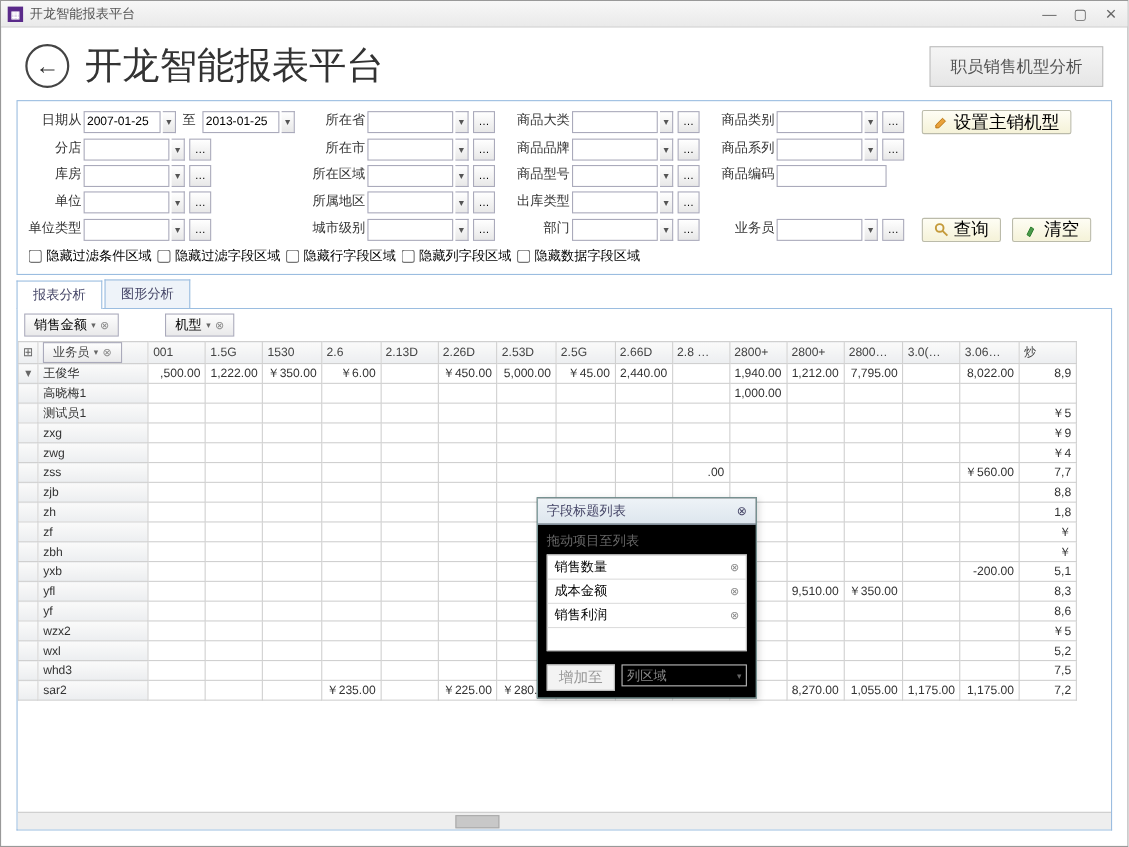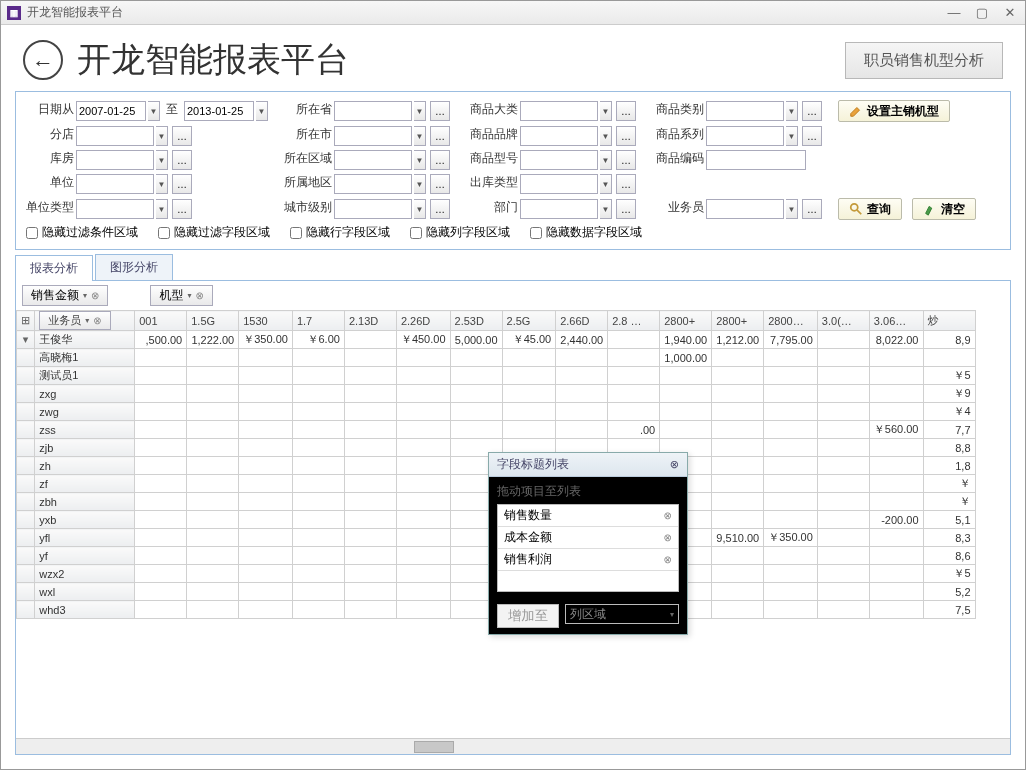--- a/index.html
+++ b/index.html
@@ -21,24 +21,24 @@
 .content { flex: 1; padding: 0 14px 14px; display: flex; flex-direction: column; overflow: hidden; }
 .panel { border: 1px solid #9bbde0; background: #fff; padding: 8px 10px; margin-bottom: 4px; }
 
 .filter-grid { display: grid; grid-template-columns: repeat(4, auto) 1fr; gap: 4px 16px; align-items: center; font-size: 12px; }
 .fld { display: flex; align-items: flex-start; gap: 2px; }
 .lbl { display: inline-block; text-align: right; color: #333; white-space: nowrap; }
 .inp { height: 20px; border: 1px solid #aab; background: #fff; font-size: 11px; padding: 0 2px; }
 .dd { width: 12px; height: 20px; border: 1px solid #aab; border-left: none; background: linear-gradient(#fff,#e8e8e8); display: inline-flex; align-items: center; justify-content: center; font-size: 8px; color: #555; cursor: pointer; }
 .dots { width: 20px; height: 20px; border: 1px solid #aab; background: linear-gradient(#fff,#e8e8e8); margin-left: 2px; display: inline-flex; align-items: center; justify-content: center; font-size: 10px; cursor: pointer; }
 
-.btn { height: 22px; border: 1px solid #bba; background: linear-gradient(#fefdf4,#f5f2d8); padding: 0 10px; font-size: 12px; display: inline-flex; align-items: center; gap: 4px; cursor: pointer; border-radius: 2px; font-weight: bold; }
+.btn { height: 22px; border: 1px solid #bba; background: linear-gradient(#fefdf4,#f5f2d8); padding: 0 10px; font-size: 16px; display: inline-flex; align-items: center; gap: 4px; cursor: pointer; border-radius: 2px; }
 .btn-ico { width: 14px; height: 14px; display: inline-block; }
 
-.checks { display: flex; gap: 20px; font-size: 12px; padding: 4px 0 0; }
+.checks { display: flex; gap: 5px; font-size: 12px; padding: 4px 0 0; }
 .chk { display: flex; align-items: center; gap: 4px; }
 .chk input { width: 12px; height: 12px; }
 
 .tabs { display: flex; border-bottom: 1px solid #9bbde0; font-size: 12px; }
 .tab { padding: 4px 14px; border: 1px solid #9bbde0; border-bottom: none; margin-right: 2px; background: #eef3f9; color: #446; cursor: pointer; }
 .tab.active { background: #fff; position: relative; top: 1px; }
 
 .report-area { flex: 1; border: 1px solid #9bbde0; border-top: none; background: #fff; display: flex; flex-direction: column; overflow: hidden; position: relative; }
 
 .pivotbar { display: flex; gap: 6px; padding: 4px 6px; font-size: 12px; align-items: center; }
@@ -293,21 +293,21 @@
 
       <div class="grid-wrap">
         <table class="grid" id="pivot-table">
             <tbody>
               <tr>
                 <th class="expand">⊞</th>
                 <th style="width:100px"><span class="pivot-chip">业务员 <span class="chip-dd">▾</span><span class="chip-x">⊗</span></span></th>
                 <th style="width:52px">001</th>
                 <th style="width:52px">1.5G</th>
                 <th style="width:52px">1530</th>
-                <th style="width:52px">1.7</th>
+                <th style="width:52px">2.6</th>
                 <th style="width:52px">2.13D</th>
                 <th style="width:52px">2.26D</th>
                 <th style="width:52px">2.53D</th>
                 <th style="width:52px">2.5G</th>
                 <th style="width:52px">2.66D</th>
                 <th style="width:52px">2.8 …</th>
                 <th style="width:52px">2800+</th>
                 <th style="width:52px">2800+</th>
                 <th style="width:52px">2800…</th>
                 <th style="width:52px">3.0(…</th>
@@ -626,20 +626,40 @@
                 <td></td>
                 <td></td>
                 <td></td>
                 <td></td>
                 <td></td>
                 <td></td>
                 <td></td>
                 <td></td>
                 <td></td>
                 <td>7,5</td>
+              </tr>
+              <tr>
+                <td class="expand"></td>
+                <td class="rowhdr">sar2</td>
+                <td></td>
+                <td></td>
+                <td></td>
+                <td>￥235.00</td>
+                <td></td>
+                <td>￥225.00</td>
+                <td>￥280.00</td>
+                <td></td>
+                <td></td>
+                <td></td>
+                <td></td>
+                <td>8,270.00</td>
+                <td>1,055.00</td>
+                <td>1,175.00</td>
+                <td>1,175.00</td>
+                <td>7,2</td>
               </tr>
             </tbody>
           </table>
       </div>
       <div class="hscroll">
           <div class="thumb"></div>
         </div>
     </div>
   </div>
 </div>

